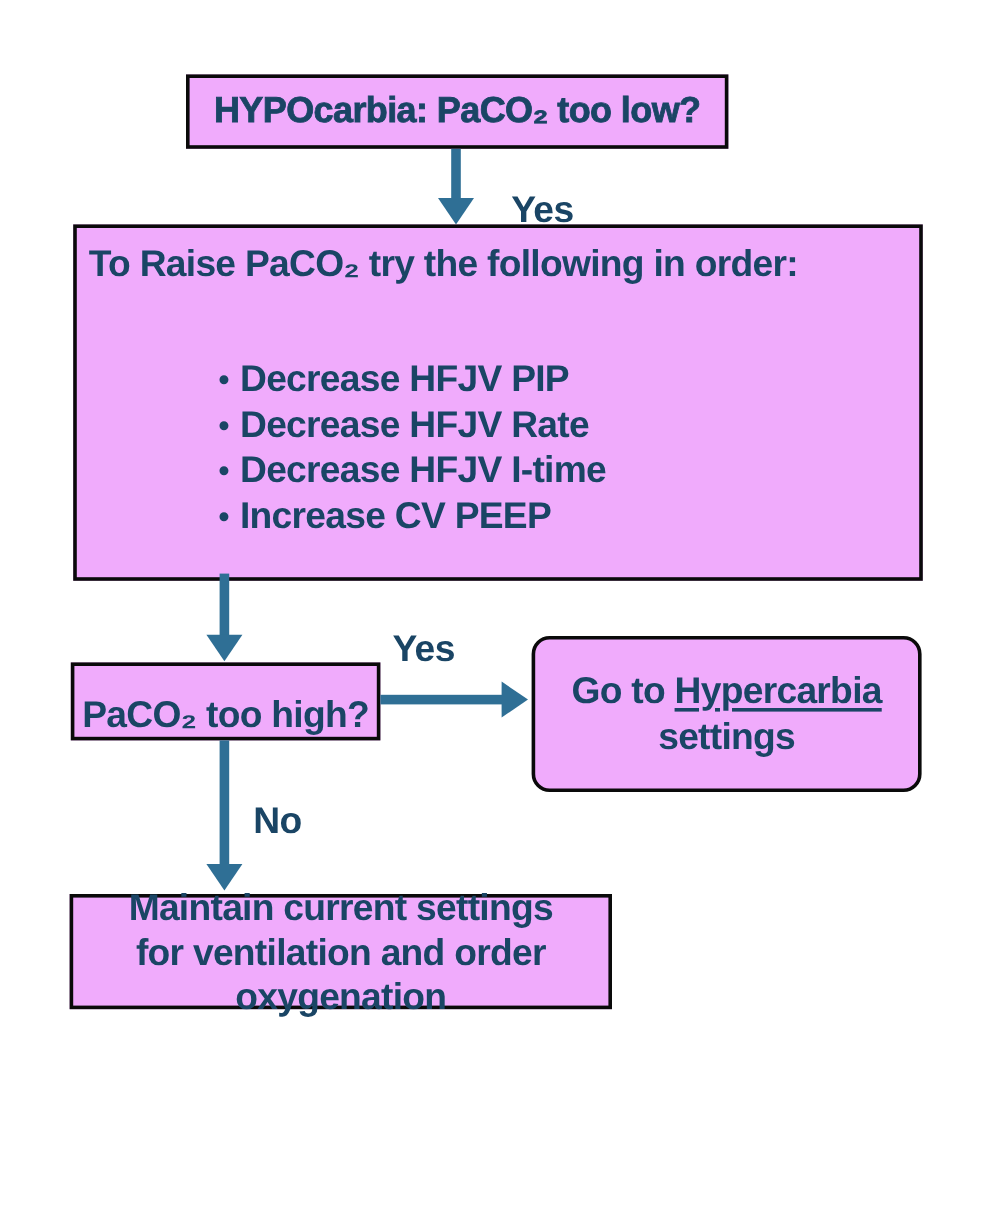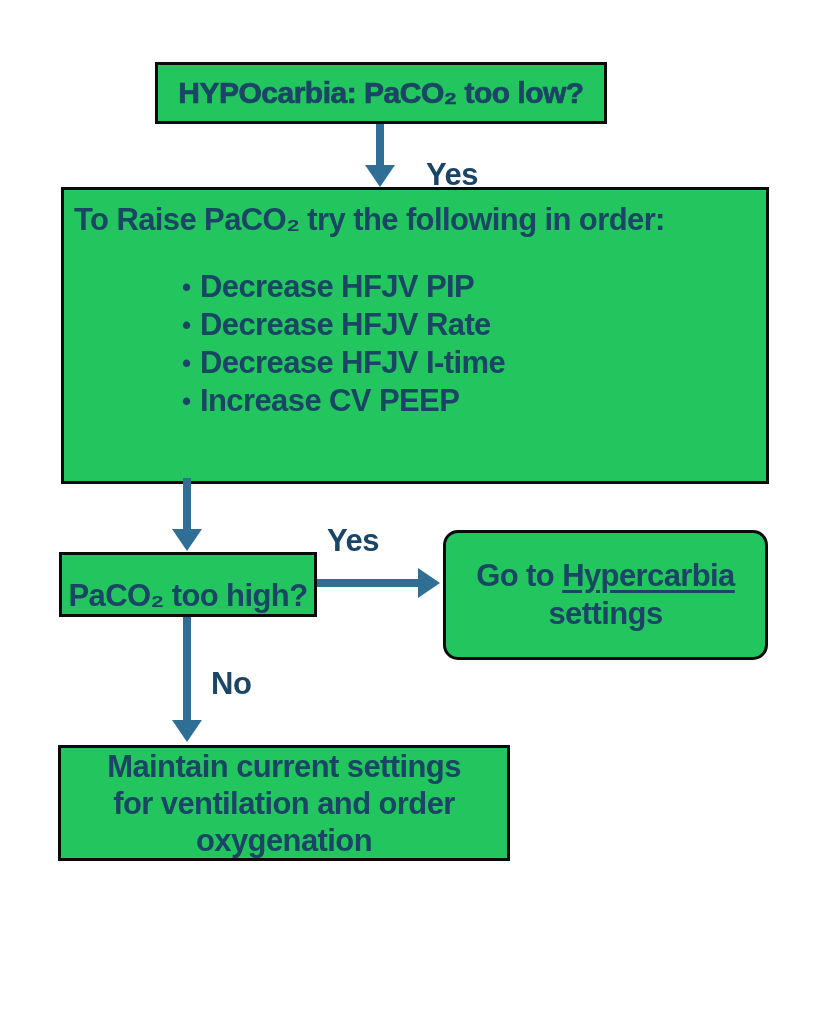--- a/index.html
+++ b/index.html
@@ -17,21 +17,21 @@
   .canvas{
     position:relative;
     width:825px;
     height:1024px;
     background:var(--bg);
     overflow:hidden;
   }
   .node{
     position:absolute;
     border:3px solid var(--line);
-    background:#22c55e;
+    background:#f0abfc;
     color:var(--ink);
   }
   .center{
     display:flex;
     flex-direction:column;
     align-items:center;
     justify-content:center;
     text-align:center;
   }
   .title-box{
@@ -40,21 +40,21 @@
     -webkit-text-stroke:0.7px var(--ink);
   }
   .raise-box{
     left:61px; top:187px; width:708px; height:297px;
     font-size:31px; font-weight:700; letter-spacing:-0.6px;
     padding:8px 10px;
   }
   .raise-heading{line-height:44px;}
   .raise-list{
     list-style:none;
-    margin-top:26px;
+    margin-top:55px;
     margin-left:126px;
   }
   .raise-list li{
     position:relative;
     line-height:38px;
   }
   .raise-list li::before{
     content:"\2022";
     position:absolute;
     left:-18px;
@@ -65,21 +65,21 @@
     font-size:31px; font-weight:700; letter-spacing:-0.6px;justify-content:flex-end;
   }
   .hypercarbia-box{
     left:443px; top:530px; width:325px; height:130px;
     font-size:31px; font-weight:700; letter-spacing:-0.6px;
     line-height:38px;
     border-radius:15px;
   }
   .hyper-link{text-decoration:underline; text-underline-offset:4px;}
   .maintain-box{
-    left:58px; top:745px; width:452px; height:116px;
+    left:58px; top:745px; width:452px; height:96px;
     font-size:31px; font-weight:700; letter-spacing:-0.6px;
     line-height:37px;
   }
   .edge-label{
     position:absolute;
     font-size:31px;
     font-weight:700;
     letter-spacing:-0.5px;
     color:var(--ink);
     margin-top:20px;

